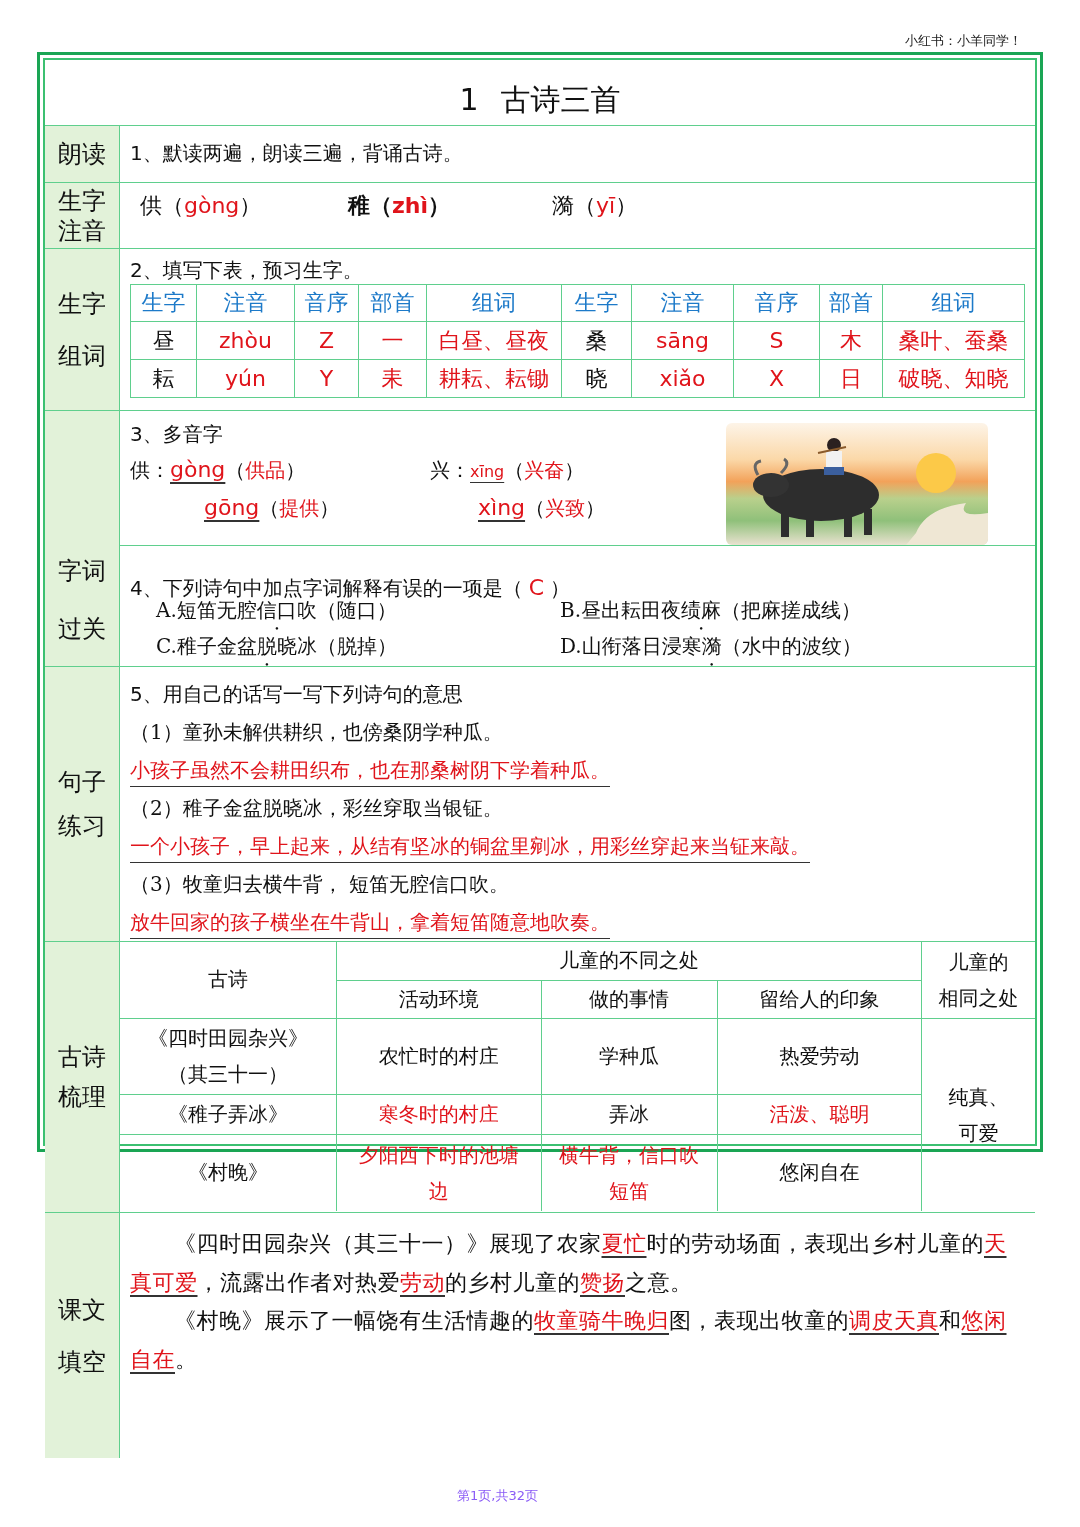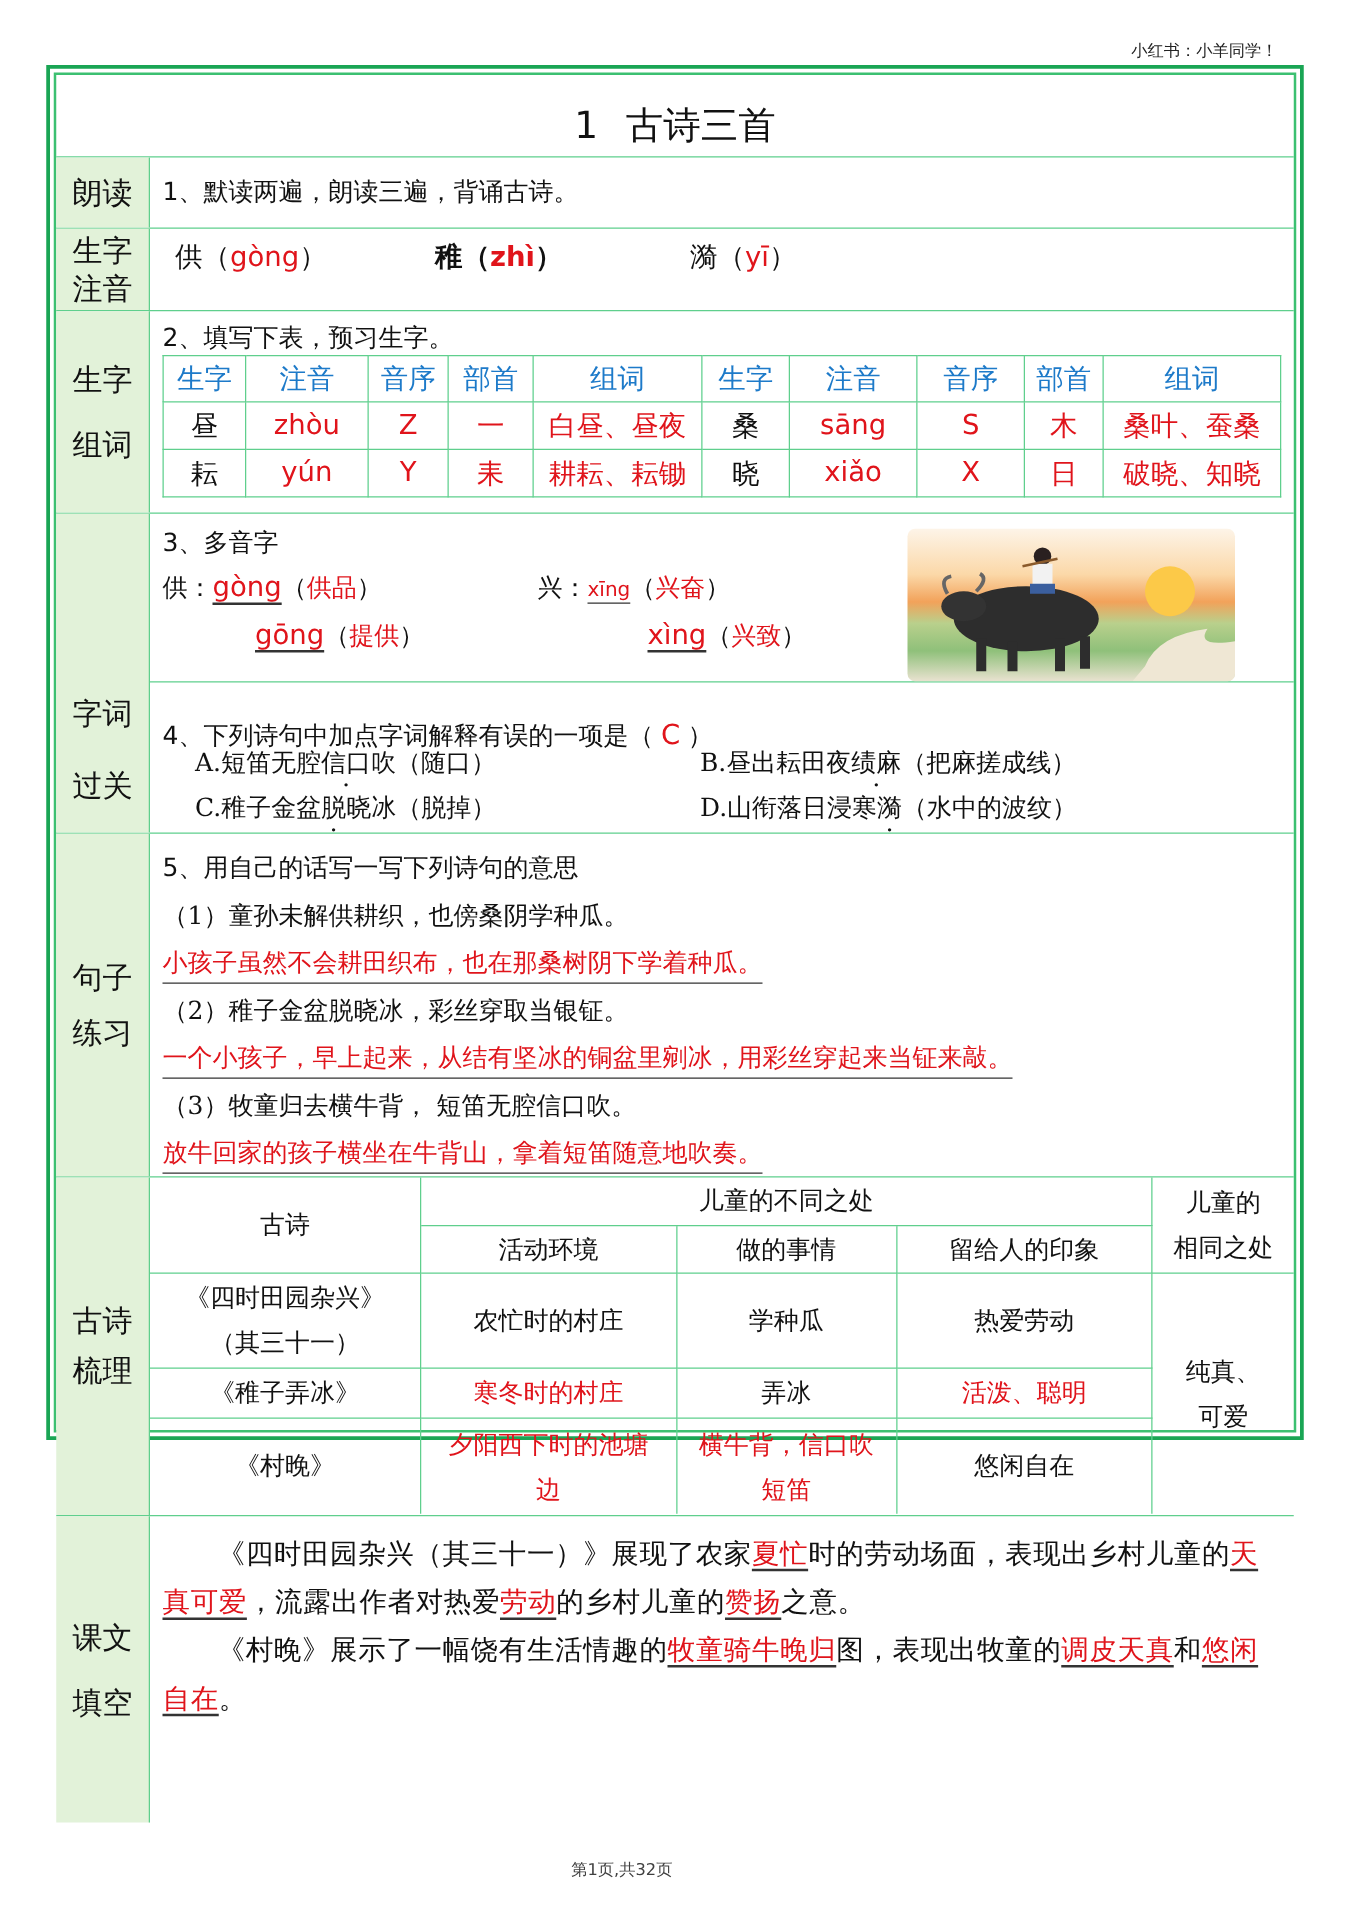--- a/index.html
+++ b/index.html
@@ -1,19 +1,19 @@
 <!DOCTYPE html>
 <html><head>
 <meta charset="utf-8">
 <style>
   * { box-sizing: border-box; margin: 0; padding: 0; }
   html, body { width: 1080px; height: 1527px; background: #ffffff; }
   body { font-family: "DejaVu Sans", "Liberation Sans", sans-serif; color: #111; position: relative; overflow: hidden; }
   .watermark { position: absolute; top: 32px; right: 58px; font-size: 13px; color: #222; }
-  .footer { position: absolute; top: 1487px; left: 0; width: 995px; text-align: center; font-size: 13px; color: #404040; }
+  .footer { position: absolute; top: 1487px; left: 0; width: 995px; text-align: center; font-size: 13px; color: #8b5cf6; }
 
   .frame-outer { position: absolute; left: 37px; top: 52px; width: 1006px; height: 1100px;
     border: 3px solid #1aa554; padding: 3px; }
   .frame-inner { width: 100%; height: 100%; border: 2px solid #3cc071; position: relative; }
 
   .row { position: absolute; left: 0; right: 0; border-bottom: 1.5px solid #5fcf8d; display: flex; }
   .row:last-child { border-bottom: none; }
   .label { width: 75px; background: #e2f2d9; border-right: 1.5px solid #5fcf8d; display: flex;
     flex-direction: column; align-items: center; justify-content: center; font-size: 24px; color: #111; line-height: 1.25; }
   .content { flex: 1; position: relative; }
@@ -141,21 +141,21 @@
           <div class="q" style="left:10px;top:46px;">
             <span class="serif">供：</span><span class="red ul" style="font-size:22px;">gòng</span><span class="serif">（<span class="red">供品</span>）</span>
           </div>
           <div class="q" style="left:60px;top:84px;margin-left:24px;">
             <span class="red ul" style="font-size:22px;">gōng</span><span class="serif">（<span class="red">提供</span>）</span>
           </div>
           <div class="q" style="left:310px;top:46px;">
             <span class="serif">兴：</span><span class="red ul" style="font-size:16px;">xīng</span><span class="serif">（<span class="red">兴奋</span>）</span>
           </div>
           <div class="q" style="left:358px;top:84px;">
-            <span class="red ul" style="font-size:22px;margin-left:40px;">xìng</span><span class="serif">（<span class="red">兴致</span>）</span>
+            <span class="red ul" style="font-size:22px;">xìng</span><span class="serif">（<span class="red">兴致</span>）</span>
           </div>
         </div>
 
         <div class="img-box" title="牧童骑牛吹笛夕阳图">
           <svg width="262" height="122" viewBox="0 0 262 122">
             <circle cx="210" cy="50" r="20" fill="#fcc948"></circle>
             <path d="M190 110 Q200 85 240 80 Q230 95 262 90 L262 122 L180 122 Z" fill="#efe7d4"></path>
             <ellipse cx="95" cy="72" rx="58" ry="26" fill="#2d2d2d"></ellipse>
             <ellipse cx="45" cy="62" rx="18" ry="12" fill="#333"></ellipse>
             <path d="M32 52 Q25 40 35 38" stroke="#666" stroke-width="3" fill="none"></path>

